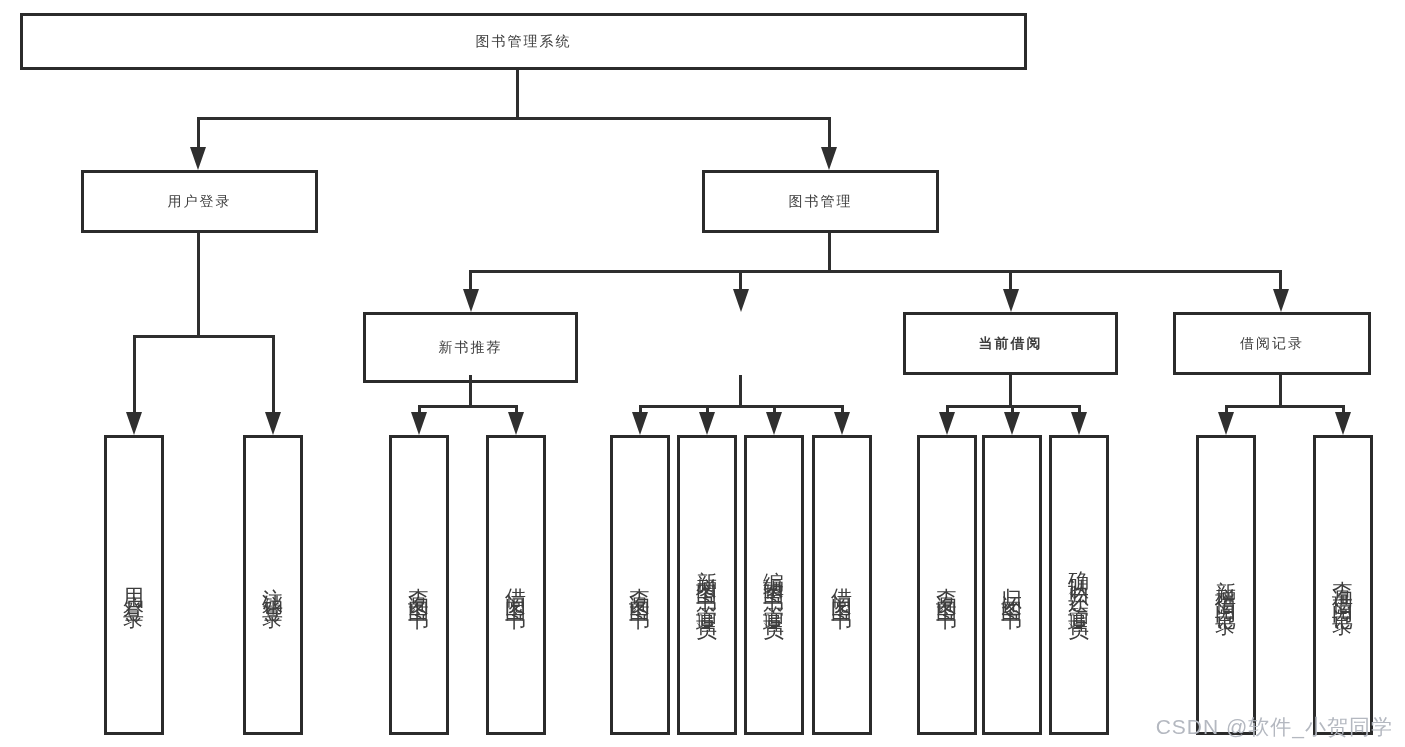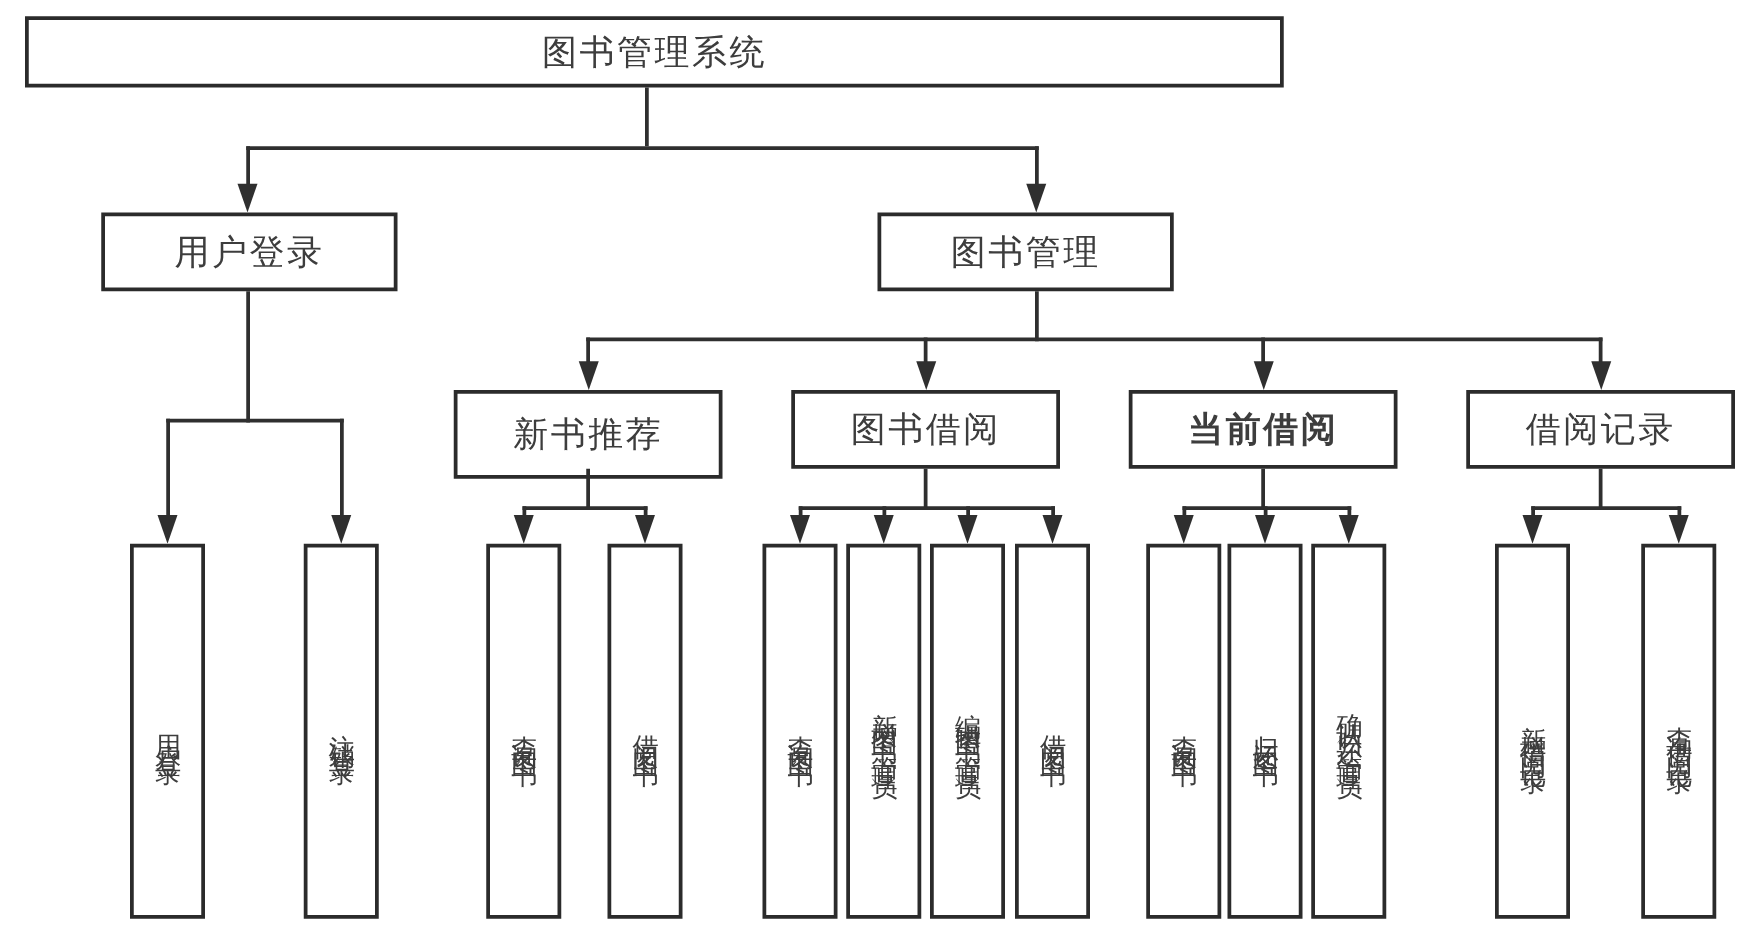--- a/index.html
+++ b/index.html
@@ -7,21 +7,21 @@
     position:relative;width:1405px;height:747px;overflow:hidden;
     background:var(--bg,#fff);
     font-family:"Liberation Sans", sans-serif;
     color:var(--text,#3d3d3d);
   }
   .box{
     position:absolute;box-sizing:border-box;background:#ffffff;
     border:3px solid var(--border,#2b2b2b);
     display:flex;align-items:center;justify-content:center;
   }
-  .box.h span{font-size:28px;letter-spacing:2px;white-space:nowrap;}
+  .box.h span{font-size:14px;letter-spacing:2px;white-space:nowrap;}
   .box.v span{
     writing-mode:vertical-rl;text-orientation:mixed;
     font-size:21px;letter-spacing:7px;line-height:1;white-space:nowrap;
   }
   .line{position:absolute;background:var(--line,#2f2f2f);}
   .arrow{
     position:absolute;width:0;height:0;
     border-left:8px solid transparent;border-right:8px solid transparent;
     border-top:23px solid var(--line,#2f2f2f);
   }
@@ -67,27 +67,24 @@
   <div class="line" style="left:739px;top:270px;width:3px;height:21px;"></div>
   <div class="arrow" style="left:733px;top:289px;"></div>
   <div class="line" style="left:1009px;top:270px;width:3px;height:21px;"></div>
   <div class="arrow" style="left:1003px;top:289px;"></div>
   <div class="line" style="left:1279px;top:270px;width:3px;height:21px;"></div>
   <div class="arrow" style="left:1273px;top:289px;"></div>
 
   <div class="box h" style="left:363px;top:312px;width:215px;height:71px;">
     <span>新书推荐</span>
   </div>
-  <div class="box h" style="left:633px;top:312px;width:215px;height:63px;">
-    <span>图书借阅</span>
-  </div>
   <div class="box h" style="left:903px;top:312px;width:215px;height:63px;font-weight:bold;">
     <span>当前借阅</span>
   </div>
-  <div class="box h" style="left:1173px;top:312px;width:215px;height:63px;">
+  <div class="box h" style="left:1173px;top:312px;width:198px;height:63px;">
     <span>借阅记录</span>
   </div>
 
   <div class="line" style="left:469px;top:375px;width:3px;height:33px;"></div>
   <div class="line" style="left:739px;top:375px;width:3px;height:33px;"></div>
   <div class="line" style="left:1009px;top:375px;width:3px;height:33px;"></div>
   <div class="line" style="left:1279px;top:375px;width:3px;height:33px;"></div>
 
   <div class="line" style="left:418px;top:405px;width:100px;height:3px;"></div>
   <div class="line" style="left:418px;top:405px;width:3px;height:8px;"></div>
@@ -156,13 +153,14 @@
     <span>确认归还（管理员）</span>
   </div>
 
   <div class="box v" style="left:1196px;top:435px;width:60px;height:300px;">
     <span>新增借阅记录</span>
   </div>
   <div class="box v" style="left:1313px;top:435px;width:60px;height:300px;">
     <span>查询借阅记录</span>
   </div>
 
+  <div class="watermark">CSDN @软件_小贺同学</div>
 </div>
 
 </body></html>

